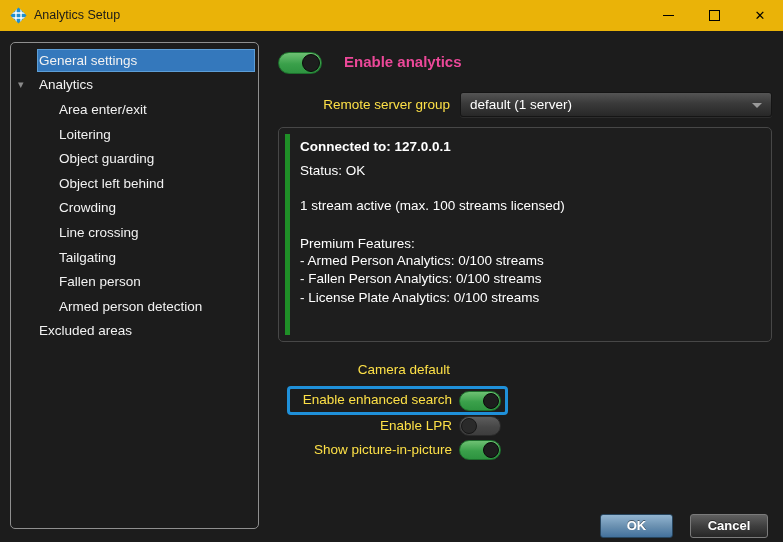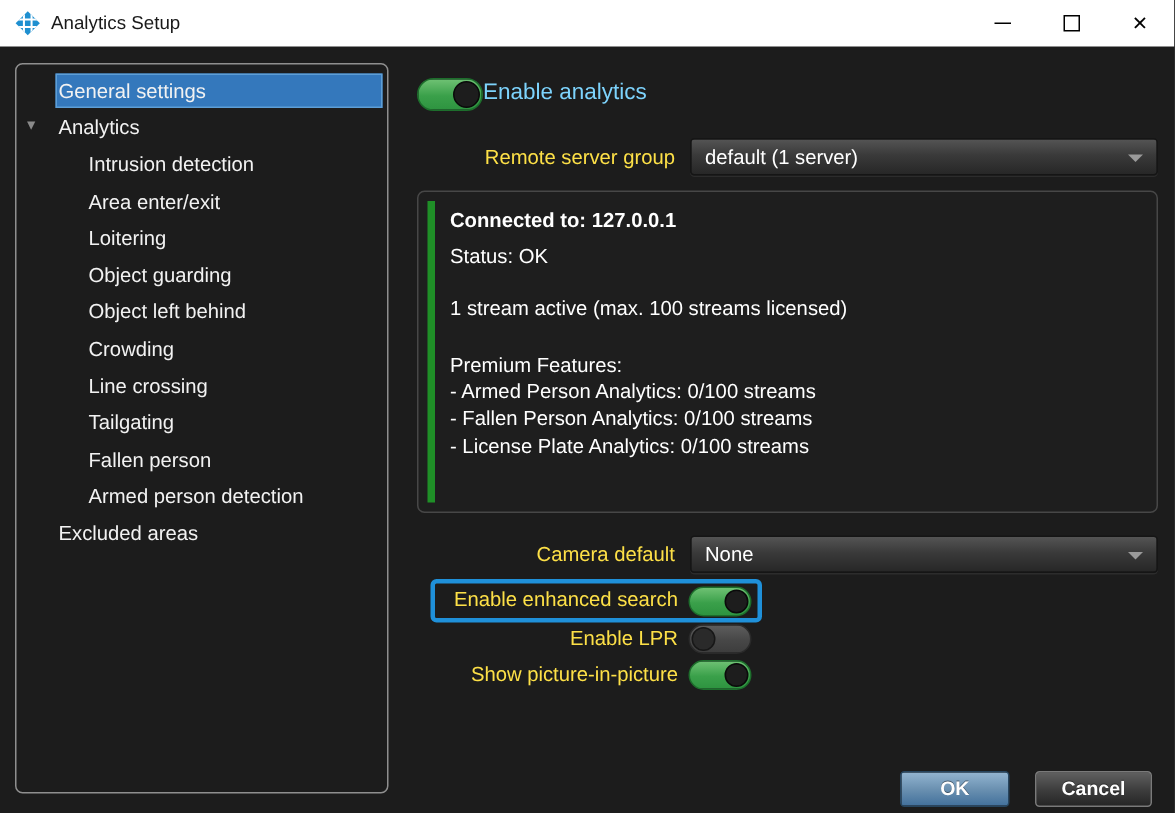--- a/index.html
+++ b/index.html
@@ -2,21 +2,21 @@
 <html><head>
 <meta charset="utf-8">
 <style>
   html,body{margin:0;padding:0;background:#3a3a3a;}
   .window{
     position:relative;width:783px;height:542px;overflow:hidden;
     background:#1c1c1c;font-family:"Liberation Sans",sans-serif;
     -webkit-font-smoothing:antialiased;
   }
   
-  .titlebar{position:absolute;left:0;top:0;width:783px;height:31px;background:#ffffff;}
+  .titlebar{position:absolute;left:0;top:0;width:783px;height:31px;background:#eab308;}
   .app-icon{position:absolute;left:10px;top:7px;width:17px;height:17px;}
   .title-text{position:absolute;left:34px;top:8px;font-size:12.5px;color:#1a1a1a;}
   .win-controls{position:absolute;right:0;top:0;height:31px;display:flex;}
   .win-btn{width:46px;height:31px;display:flex;align-items:center;justify-content:center;cursor:default;}
   .glyph-min{width:11px;height:0;border-top:1px solid #000;}
   .glyph-max{width:9px;height:9px;border:1px solid #000;}
   .glyph-close{font-size:13px;color:#000;line-height:1;}
   
   .sidebar{
     position:absolute;left:10px;top:42px;width:249px;height:487px;
@@ -30,21 +30,21 @@
   .side-item.selected::before{
     content:"";position:absolute;left:26px;right:3px;top:1px;bottom:1px;
     background:#3478bc;border:1px solid #5d9ed6;box-sizing:border-box;
   }
   .expander{position:absolute;left:7px;top:50%;transform:translateY(-58%);
     font-size:11px;color:#8a8a8a;line-height:1;}
   
   .label{position:absolute;font-size:13.5px;color:#fde047;white-space:nowrap;}
   .label.right{text-align:right;}
   .bold{font-weight:bold;}
-  .main-title{position:absolute;left:322px;top:53px;font-size:15px;font-weight:normal;color:#7dd3fc;}
+  .main-title{position:absolute;left:344px;top:53px;font-size:15px;font-weight:bold;color:#ec4899;}
   
   .toggle{position:absolute;border-radius:12px;box-sizing:border-box;cursor:pointer;}
   .toggle .knob{position:absolute;border-radius:50%;box-sizing:border-box;}
   .toggle.on{background:linear-gradient(#6ec173,#3aa04a 55%,#2e9440);border:1px solid #1d6e2c;}
   .toggle.on .knob{background:#1d1d1d;border:1px solid #0a0a0a;right:1px;top:1px;}
   .toggle.off{background:linear-gradient(#5d5d5d,#474747 55%,#3d3d3d);border:1px solid #2a2a2a;}
   .toggle.off .knob{background:#2a2a2a;border:1px solid #171717;left:1px;top:1px;}
   .tg-lg{width:44px;height:22px;}
   .tg-lg .knob{width:18px;height:18px;}
   .tg-sm{width:42px;height:20px;}
@@ -120,24 +120,20 @@
   <div class="side-item selected">
 
         <span class="lbl">General settings</span>
       </div>
       <div class="side-item">
         <span class="expander">▾</span>
         <span class="lbl">Analytics</span>
       </div>
       <div class="side-item lv1">
 
-        <span class="lbl">Intrusion detection</span>
-      </div>
-      <div class="side-item lv1">
-
         <span class="lbl">Area enter/exit</span>
       </div>
       <div class="side-item lv1">
 
         <span class="lbl">Loitering</span>
       </div>
       <div class="side-item lv1">
 
         <span class="lbl">Object guarding</span>
       </div>
@@ -189,24 +185,20 @@
     <div class="status-line" style="top:70px;">1 stream active (max. 100 streams licensed)</div>
     <div class="status-line" style="top:108px;">Premium Features:</div>
     <div class="premium-list">
       <div class="status-line">- Armed Person Analytics: 0/100 streams</div>
       <div class="status-line">- Fallen Person Analytics: 0/100 streams</div>
       <div class="status-line">- License Plate Analytics: 0/100 streams</div>
     </div>
   </div>
 
   <div class="label right" style="left:278px;top:362px;width:172px;">Camera default</div>
-  <div class="dropdown" style="left:460px;top:357px;">
-    <span>None</span>
-    <div class="dd-arrow"></div>
-  </div>
 
   <div class="hl-box"></div>
   <div class="label right" style="left:280px;top:392px;width:172px;">Enable enhanced search</div>
   <div class="toggle on tg-sm" style="left:459px;top:391px;">
       <div class="knob"></div>
     </div>
 
   <div class="label right" style="left:280px;top:418px;width:172px;">Enable LPR</div>
   <div class="toggle off tg-sm" style="left:459px;top:416px;">
       <div class="knob"></div>

